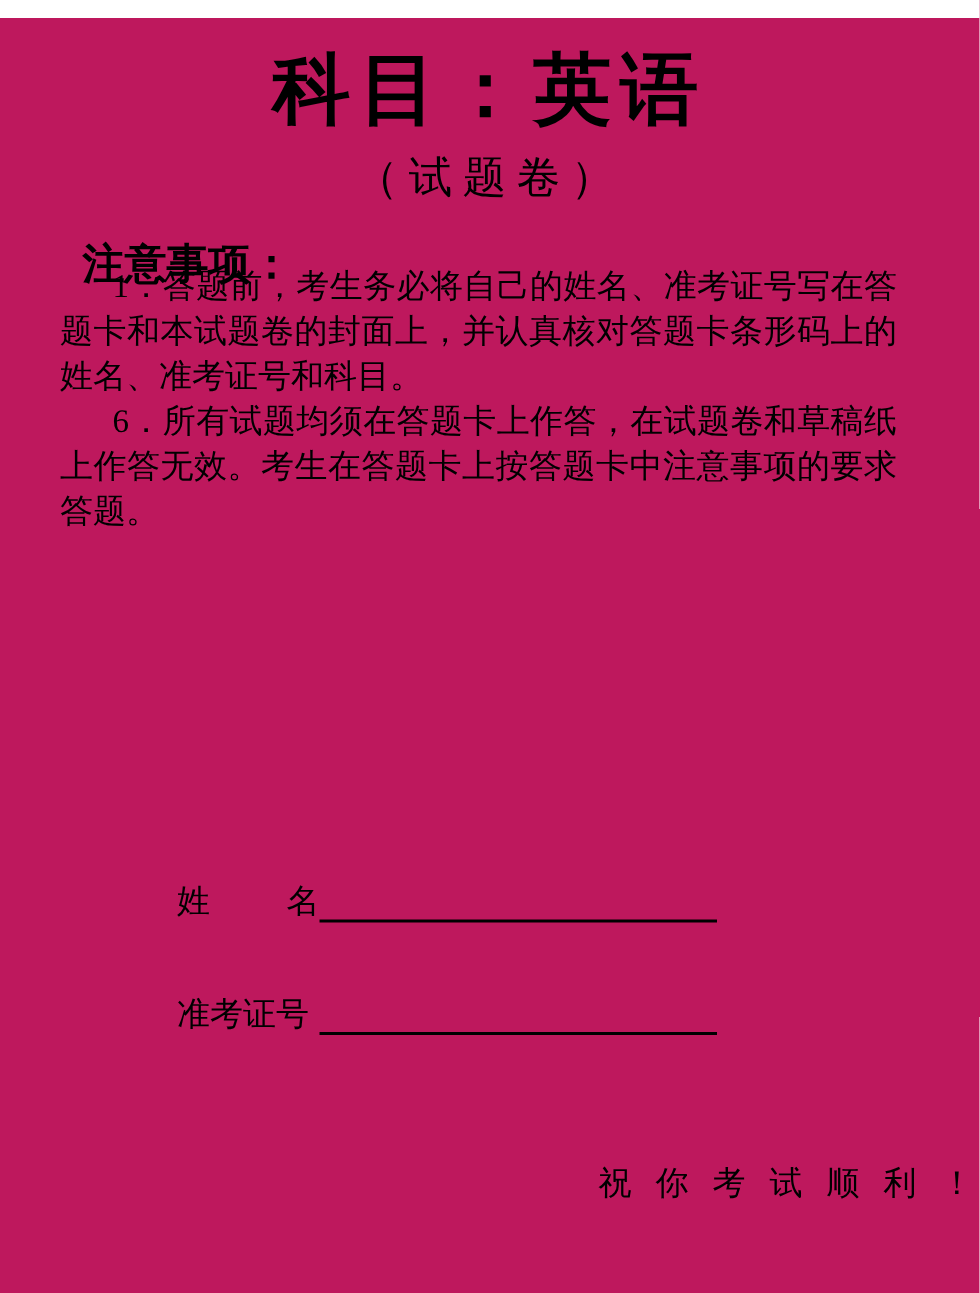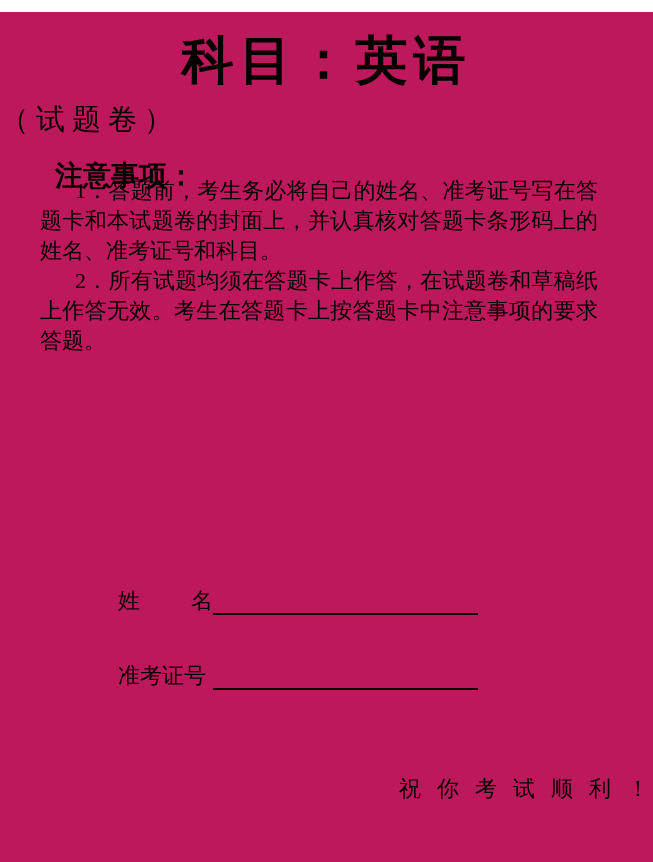--- a/index.html
+++ b/index.html
@@ -27,21 +27,21 @@
     font-size: 52px;
     line-height: 64px;
     letter-spacing: 6px;
     white-space: nowrap;
   }
   .paper-type {
     position: absolute;
     top: 88px;
     left: 0;
     width: 100%;
-    text-align: left;
+    text-align: center;
     font-size: 29px;
     line-height: 38px;
     letter-spacing: 7px;
     white-space: nowrap;
   }
   .notice-heading {
     position: absolute;
     top: 149px;
     left: 55px;
     font-family: "Liberation Sans", "DejaVu Sans", sans-serif;
@@ -112,21 +112,21 @@
 <div class="page">
 
   <div class="exam-title">科目：英语</div>
 
   <div class="paper-type">（试题卷）</div>
 
   <div class="notice-heading">注意事项：</div>
 
   <div class="instructions">
     <p>1．答题前，考生务必将自己的姓名、准考证号写在答题卡和本试题卷的封面上，并认真核对答题卡条形码上的姓名、准考证号和科目。</p>
-    <p>2．所有试题均须在答题卡上作答，在试题卷和草稿纸上作答无效。考生在答题卡上按答题卡中注意事项的要求答题。</p>
+    <p>6．所有试题均须在答题卡上作答，在试题卷和草稿纸上作答无效。考生在答题卡上按答题卡中注意事项的要求答题。</p>
   </div>
 
   <div class="fields">
 
     <div class="field-row name-row">
       <span class="field-label spread">
         <span>姓</span>
         <span>名</span>
       </span>
       <span class="field-underline"></span>

